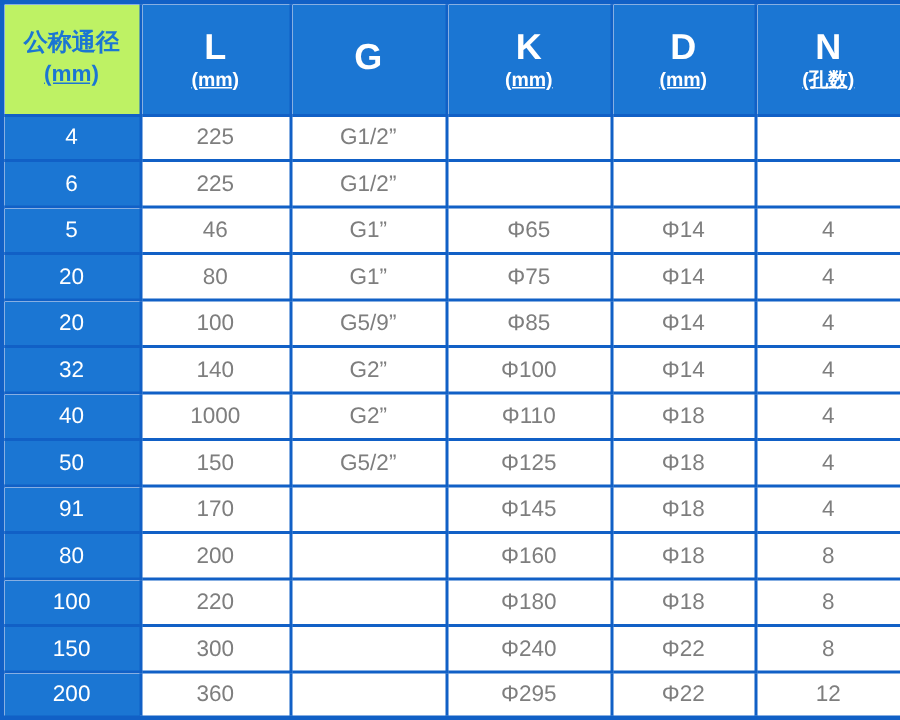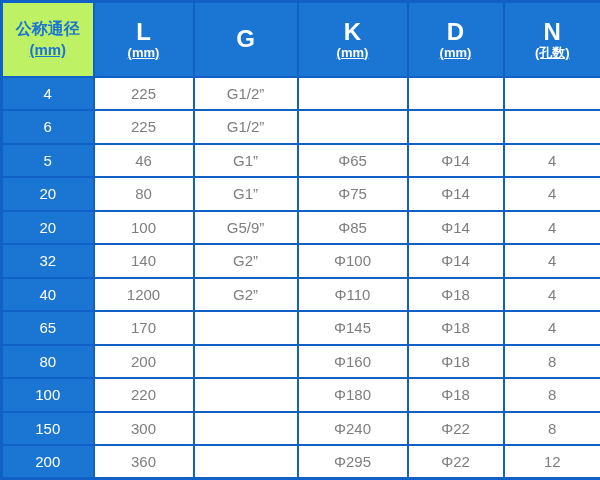--- a/index.html
+++ b/index.html
@@ -127,28 +127,36 @@
       <tr>
         <td class="dn-cell">32</td>
         <td class="val-cell">140</td>
         <td class="val-cell">G2”</td>
         <td class="val-cell">Φ100</td>
         <td class="val-cell">Φ14</td>
         <td class="val-cell">4</td>
       </tr>
       <tr>
         <td class="dn-cell">40</td>
-        <td class="val-cell">1200</td>
+        <td class="val-cell">1000</td>
         <td class="val-cell">G2”</td>
         <td class="val-cell">Φ110</td>
         <td class="val-cell">Φ18</td>
         <td class="val-cell">4</td>
       </tr>
       <tr>
-        <td class="dn-cell">65</td>
+        <td class="dn-cell">50</td>
+        <td class="val-cell">150</td>
+        <td class="val-cell">G5/2”</td>
+        <td class="val-cell">Φ125</td>
+        <td class="val-cell">Φ18</td>
+        <td class="val-cell">4</td>
+      </tr>
+      <tr>
+        <td class="dn-cell">91</td>
         <td class="val-cell">170</td>
         <td class="val-cell"></td>
         <td class="val-cell">Φ145</td>
         <td class="val-cell">Φ18</td>
         <td class="val-cell">4</td>
       </tr>
       <tr>
         <td class="dn-cell">80</td>
         <td class="val-cell">200</td>
         <td class="val-cell"></td>

